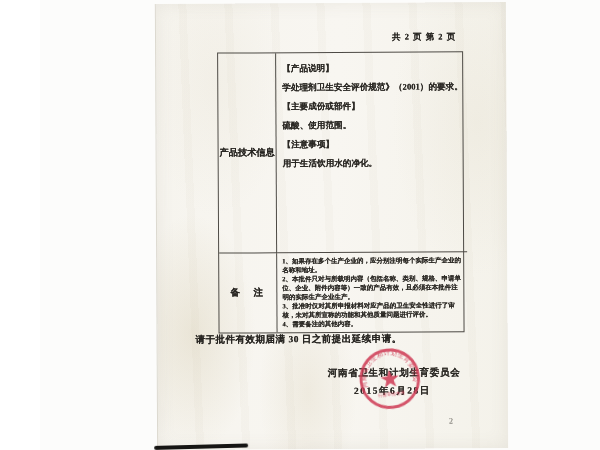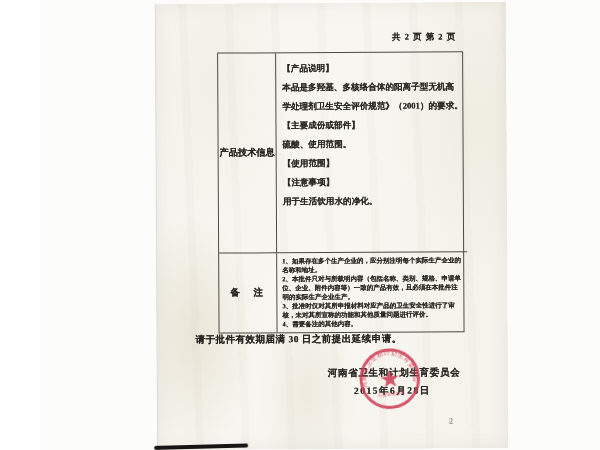--- a/index.html
+++ b/index.html
@@ -89,30 +89,28 @@
     <div class="pagination">共 2 页 第 2 页</div>
 
     <div class="cert-table">
       <div class="cell lbl row1 lbl-product">
         <span>产品技术信息</span>
       </div>
       <div class="cell row1 p-content">
 
           <div class="p-line">【产品说明】</div>
 
-          <div class="p-line">本品是多羟基、多核络合体的阳离子型无机高</div>
 
 
           <div class="p-line">学处理剂卫生安全评价规范》（2001）的要求。</div>
 
           <div class="p-line">【主要成份或部件】</div>
 
           <div class="p-line">硫酸、使用范围。</div>
 
-          <div class="p-line">【使用范围】</div>
 
           <div class="p-line">【注意事项】</div>
 
           <div class="p-line">用于生活饮用水的净化。</div>
 
         </div>
       <div class="cell lbl lbl-remarks">
         <span>备　注</span>
       </div>
       <div class="cell r-content">

